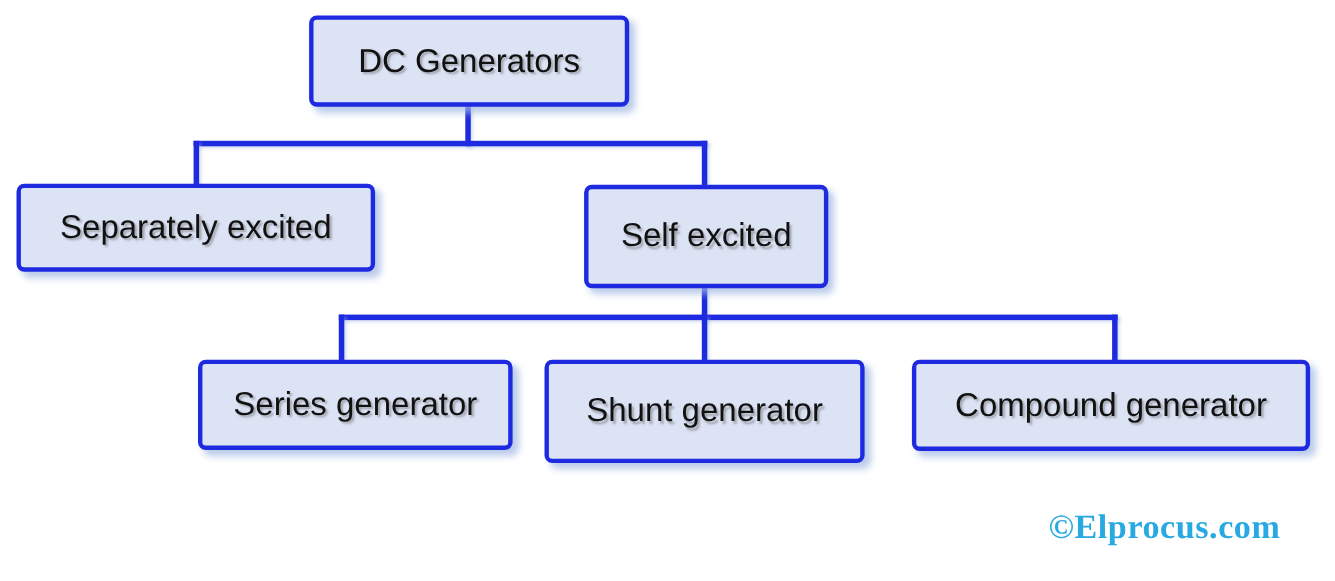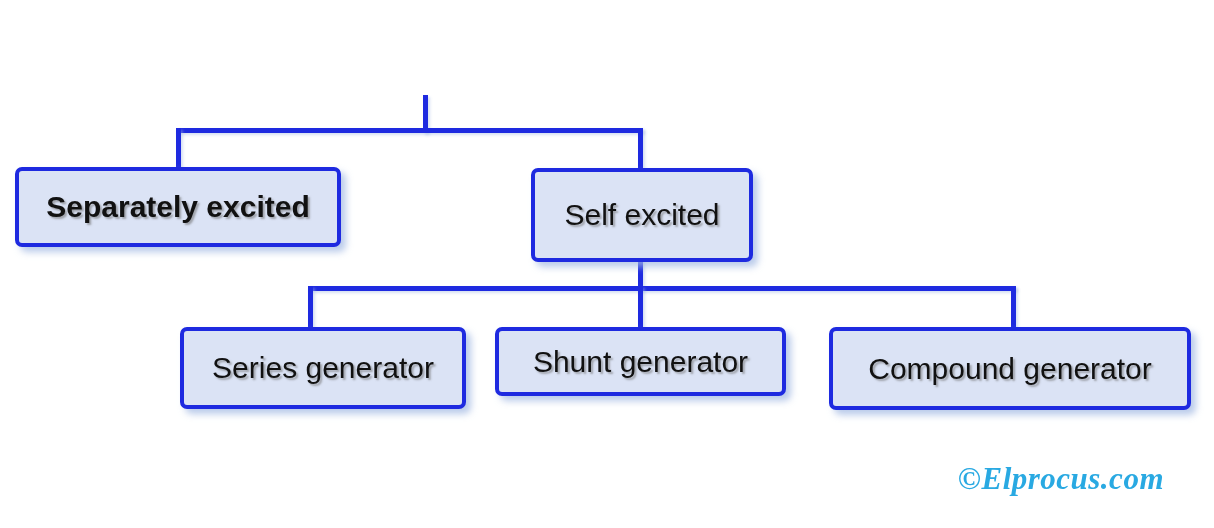--- a/index.html
+++ b/index.html
@@ -42,44 +42,44 @@
   }
   .watermark {
     position: absolute;
     top: 461px;
     right: 50px;
     font-family: "Liberation Serif", serif;
     font-weight: bold;
     font-size: 31px;
     color: var(--watermark);
     letter-spacing: 0.5px;
-    font-style: italic;
   }
 </style>
 </head>
 <body>
 
 <div class="canvas">
 
   <div class="line" style="left:423px; top:95px; width:5px; height:38px;"></div>
   <div class="line" style="left:176px; top:128px; width:467px; height:5px;"></div>
   <div class="line" style="left:176px; top:128px; width:5px; height:42px;"></div>
   <div class="line" style="left:638px; top:128px; width:5px; height:43px;"></div>
   <div class="line" style="left:638px; top:244px; width:5px; height:47px;"></div>
   <div class="line" style="left:308px; top:286px; width:708px; height:5px;"></div>
   <div class="line" style="left:308px; top:286px; width:5px; height:44px;"></div>
   <div class="line" style="left:638px; top:286px; width:5px; height:44px;"></div>
   <div class="line" style="left:1011px; top:286px; width:5px; height:44px;"></div>
 
+  <div class="node" style="left:281px; top:14px; width:291px; height:83px;">DC Generators</div>
 
-  <div class="node" style="left:15px; top:167px; width:326px; height:80px;font-weight:bold;">Separately excited</div>
+  <div class="node" style="left:15px; top:167px; width:326px; height:80px;">Separately excited</div>
 
   <div class="node" style="left:531px; top:168px; width:222px; height:94px;">Self excited</div>
 
   <div class="node" style="left:167px; top:327px; width:286px; height:82px;margin-left:13px;">Series generator</div>
 
-  <div class="node" style="left:495px; top:327px; width:291px; height:69px;">Shunt generator</div>
+  <div class="node" style="left:495px; top:327px; width:291px; height:94px;">Shunt generator</div>
 
   <div class="node" style="left:829px; top:327px; width:362px; height:83px;">Compound generator</div>
 
   <div class="watermark">©Elprocus.com</div>
 
 </div>
 
 </body></html>

